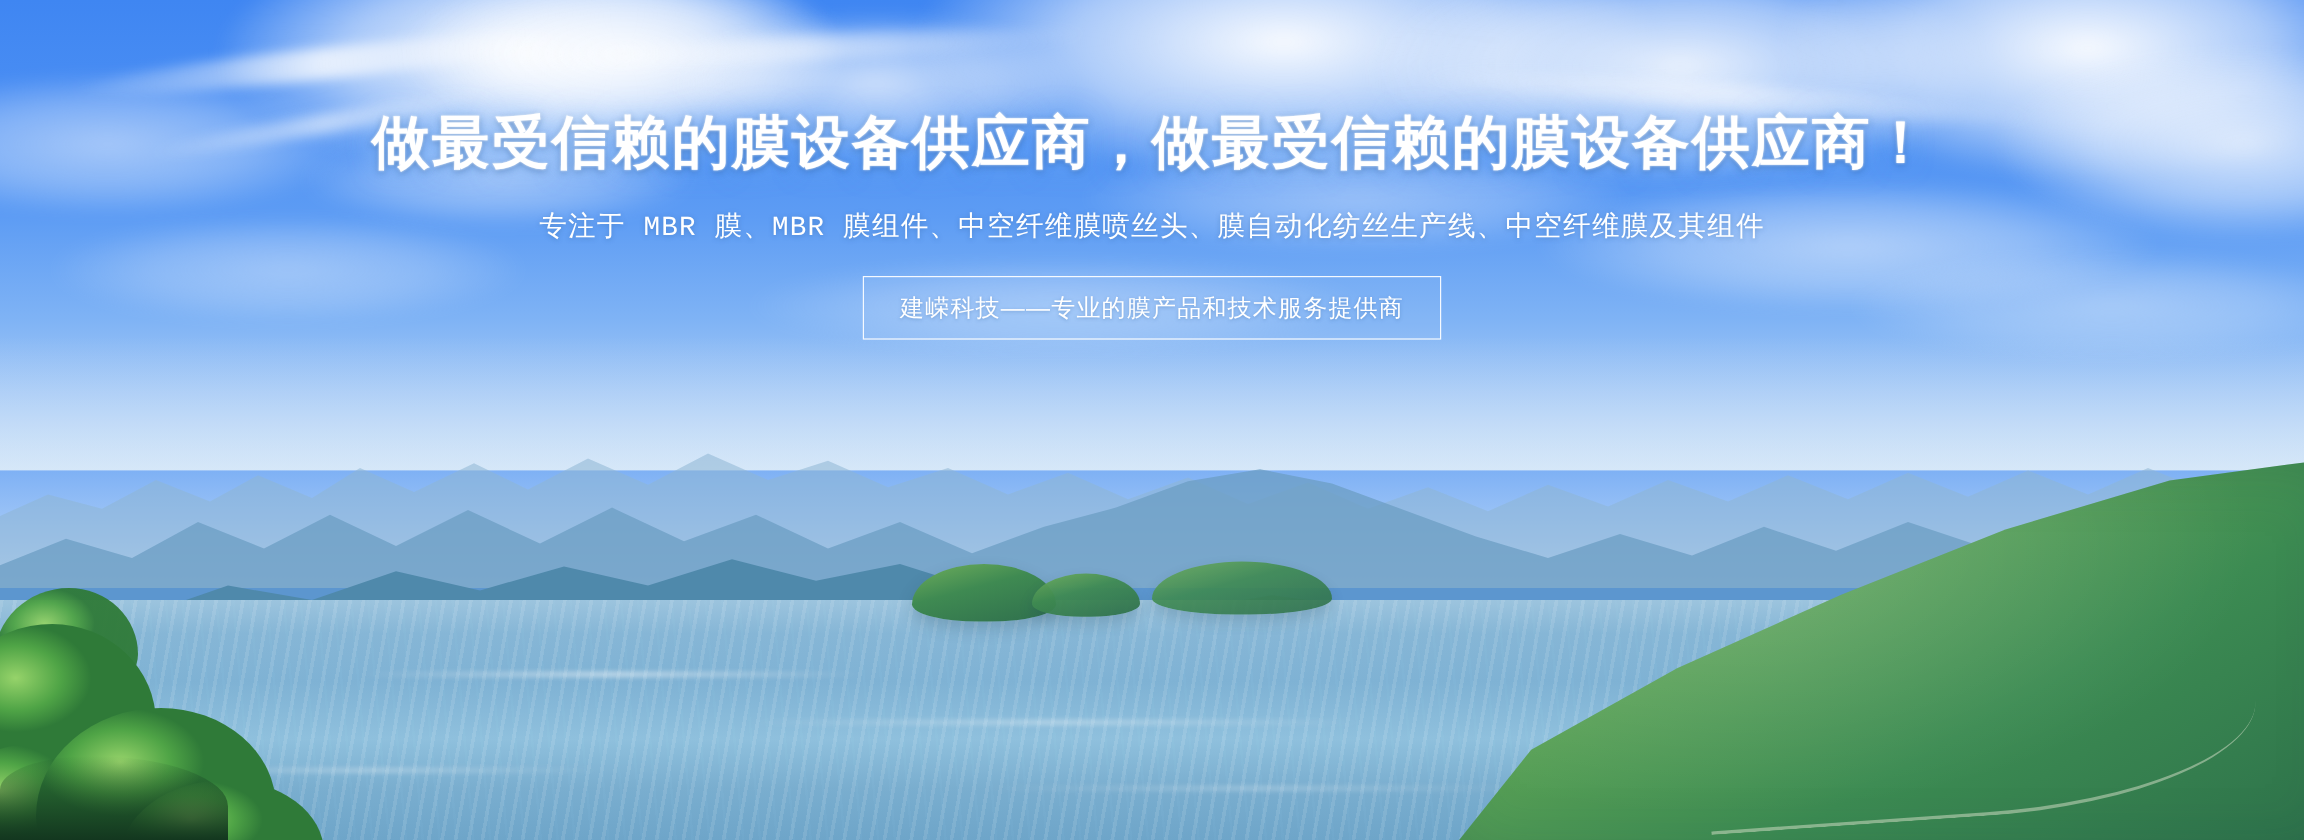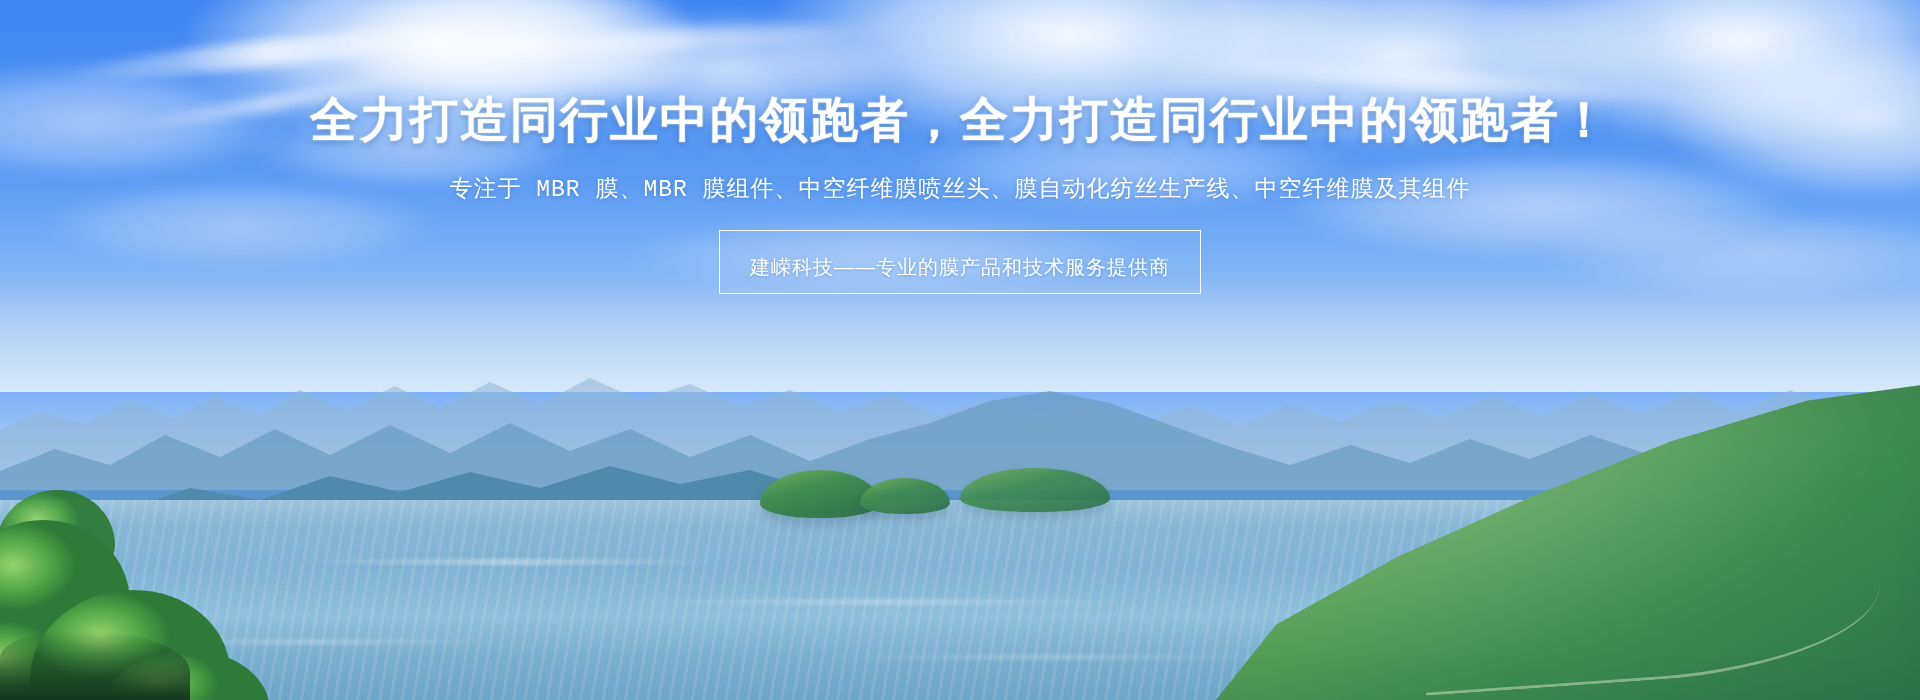--- a/index.html
+++ b/index.html
@@ -202,21 +202,21 @@
   }
 
   .tagline-wrap {
     margin-top: 26px;
     display: flex;
     justify-content: center;
   }
   .tagline {
     display: inline-block;
     border: 1px solid rgba(255,255,255,.92);
-    padding: 23px 30px 12px;
+    padding: 12px 30px 12px;
     font-size: 20px;
     color: #ffffff;
     letter-spacing: 1px;
     white-space: nowrap;
     background: rgba(255,255,255,.04);
     text-shadow: 0 1px 3px rgba(40,90,150,.35);
   }
 </style>
 </head>
 <body>
@@ -293,21 +293,21 @@
   <div class="foliage">
     <div class="leafblob lb5"></div>
     <div class="leafblob lb1"></div>
     <div class="leafblob lb3"></div>
     <div class="leafblob lb2"></div>
     <div class="leafblob lb4"></div>
   </div>
   <div class="dark-fg"></div>
 
   <div class="content">
-    <div class="headline">全力打造同行业中的领跑者，全力打造同行业中的领跑者！</div>
+    <div class="headline">做最受信赖的膜设备供应商，做最受信赖的膜设备供应商！</div>
 
     <div class="subline">专注于 MBR 膜、MBR 膜组件、中空纤维膜喷丝头、膜自动化纺丝生产线、中空纤维膜及其组件</div>
 
     <div class="tagline-wrap">
       <div class="tagline">建嵘科技——专业的膜产品和技术服务提供商</div>
     </div>
   </div>
 
 </div>
 

